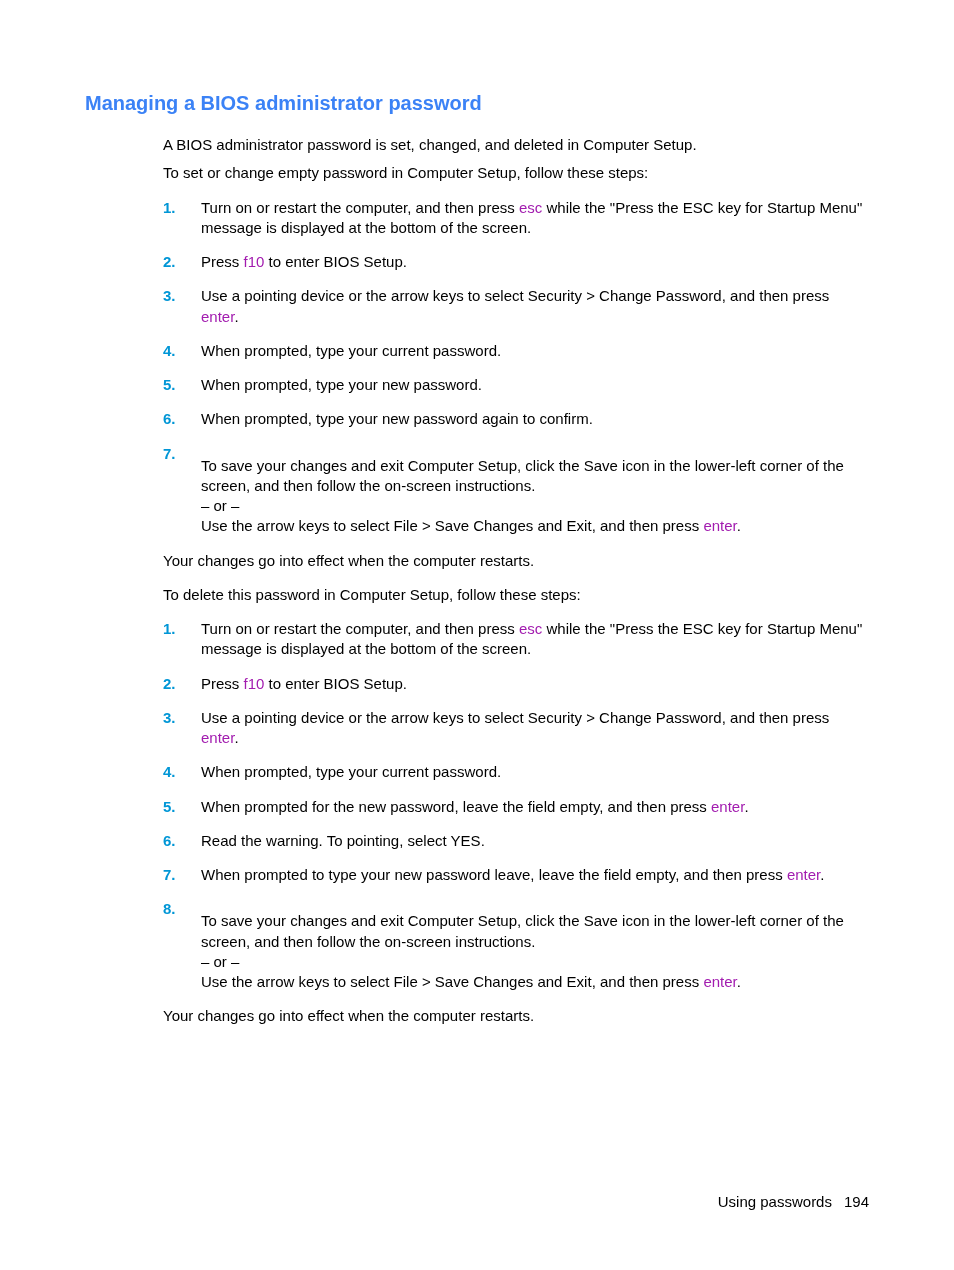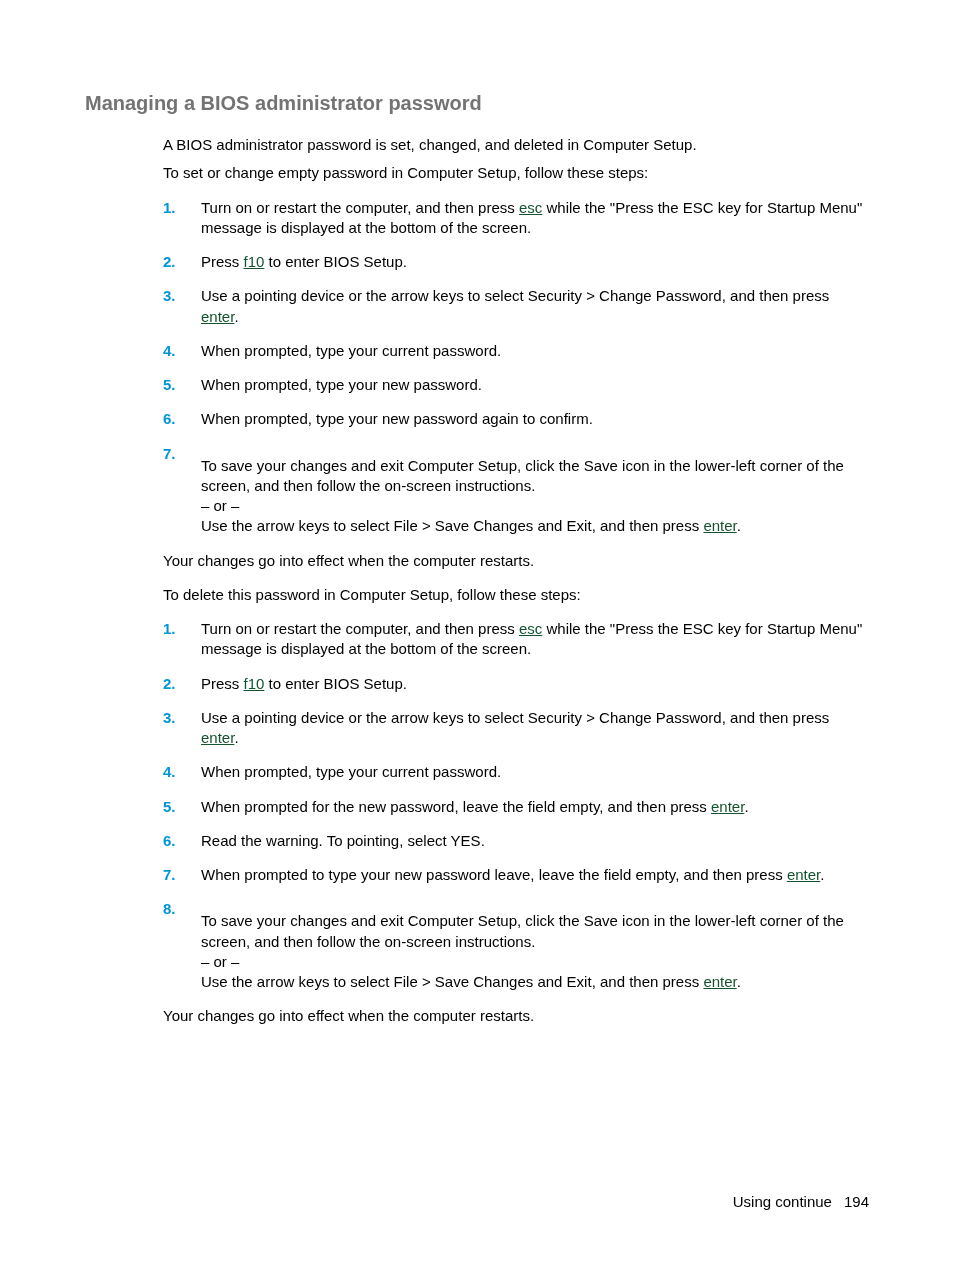--- a/index.html
+++ b/index.html
@@ -8,21 +8,21 @@
       font-size: 15px;
       color: #000;
       background: #fff;
       width: 954px;
       height: 1270px;
       position: relative;
       padding: 90px 85px 0 85px;
       line-height: 1.35;
     }
     h2.heading {
-      color: #737373;
+      color: #3b82f6;
       font-size: 20px;
       font-weight: bold;
       margin-bottom: 18px;
     }
     .intro {
       margin-left: 78px;
     }
     .para {
       margin-left: 78px;
       margin-bottom: 14px;
@@ -45,21 +45,21 @@
     }
     ol.steps > li .content {
       flex: 1;
     }
     ol.steps > li .content p {
       margin-top: 0;
     }
     ol.steps > li .content p:first-child {
       margin-top: 12px;
     }
-    .key { color: #14532d; text-decoration: underline; }
+    .key { color: #a21caf; }
     .bold { font-weight: normal; }
     .footer {
       position: absolute;
       bottom: 58px;
       right: 85px;
       font-size: 15px;
     }
     .footer .section-name { margin-right: 12px; }
   </style>
 </head>
@@ -145,14 +145,14 @@
       <p><span>To save your changes and exit Computer Setup, click the </span><span class="bold">Save</span><span> icon in the lower-left corner of the screen, and then follow the on-screen instructions.</span></p>
       <p>– or –</p>
       <p><span>Use the arrow keys to select </span><span class="bold">File &gt; Save Changes and Exit</span><span>, and then press </span><span class="key">enter</span><span>.</span></p>
     </div>
   </li>
 </ol>
 
 <p class="para">Your changes go into effect when the computer restarts.</p>
 
 <div class="footer">
-  <span class="section-name">Using continue</span><span>194</span>
+  <span class="section-name">Using passwords</span><span>194</span>
 </div>
 
 </body></html>

